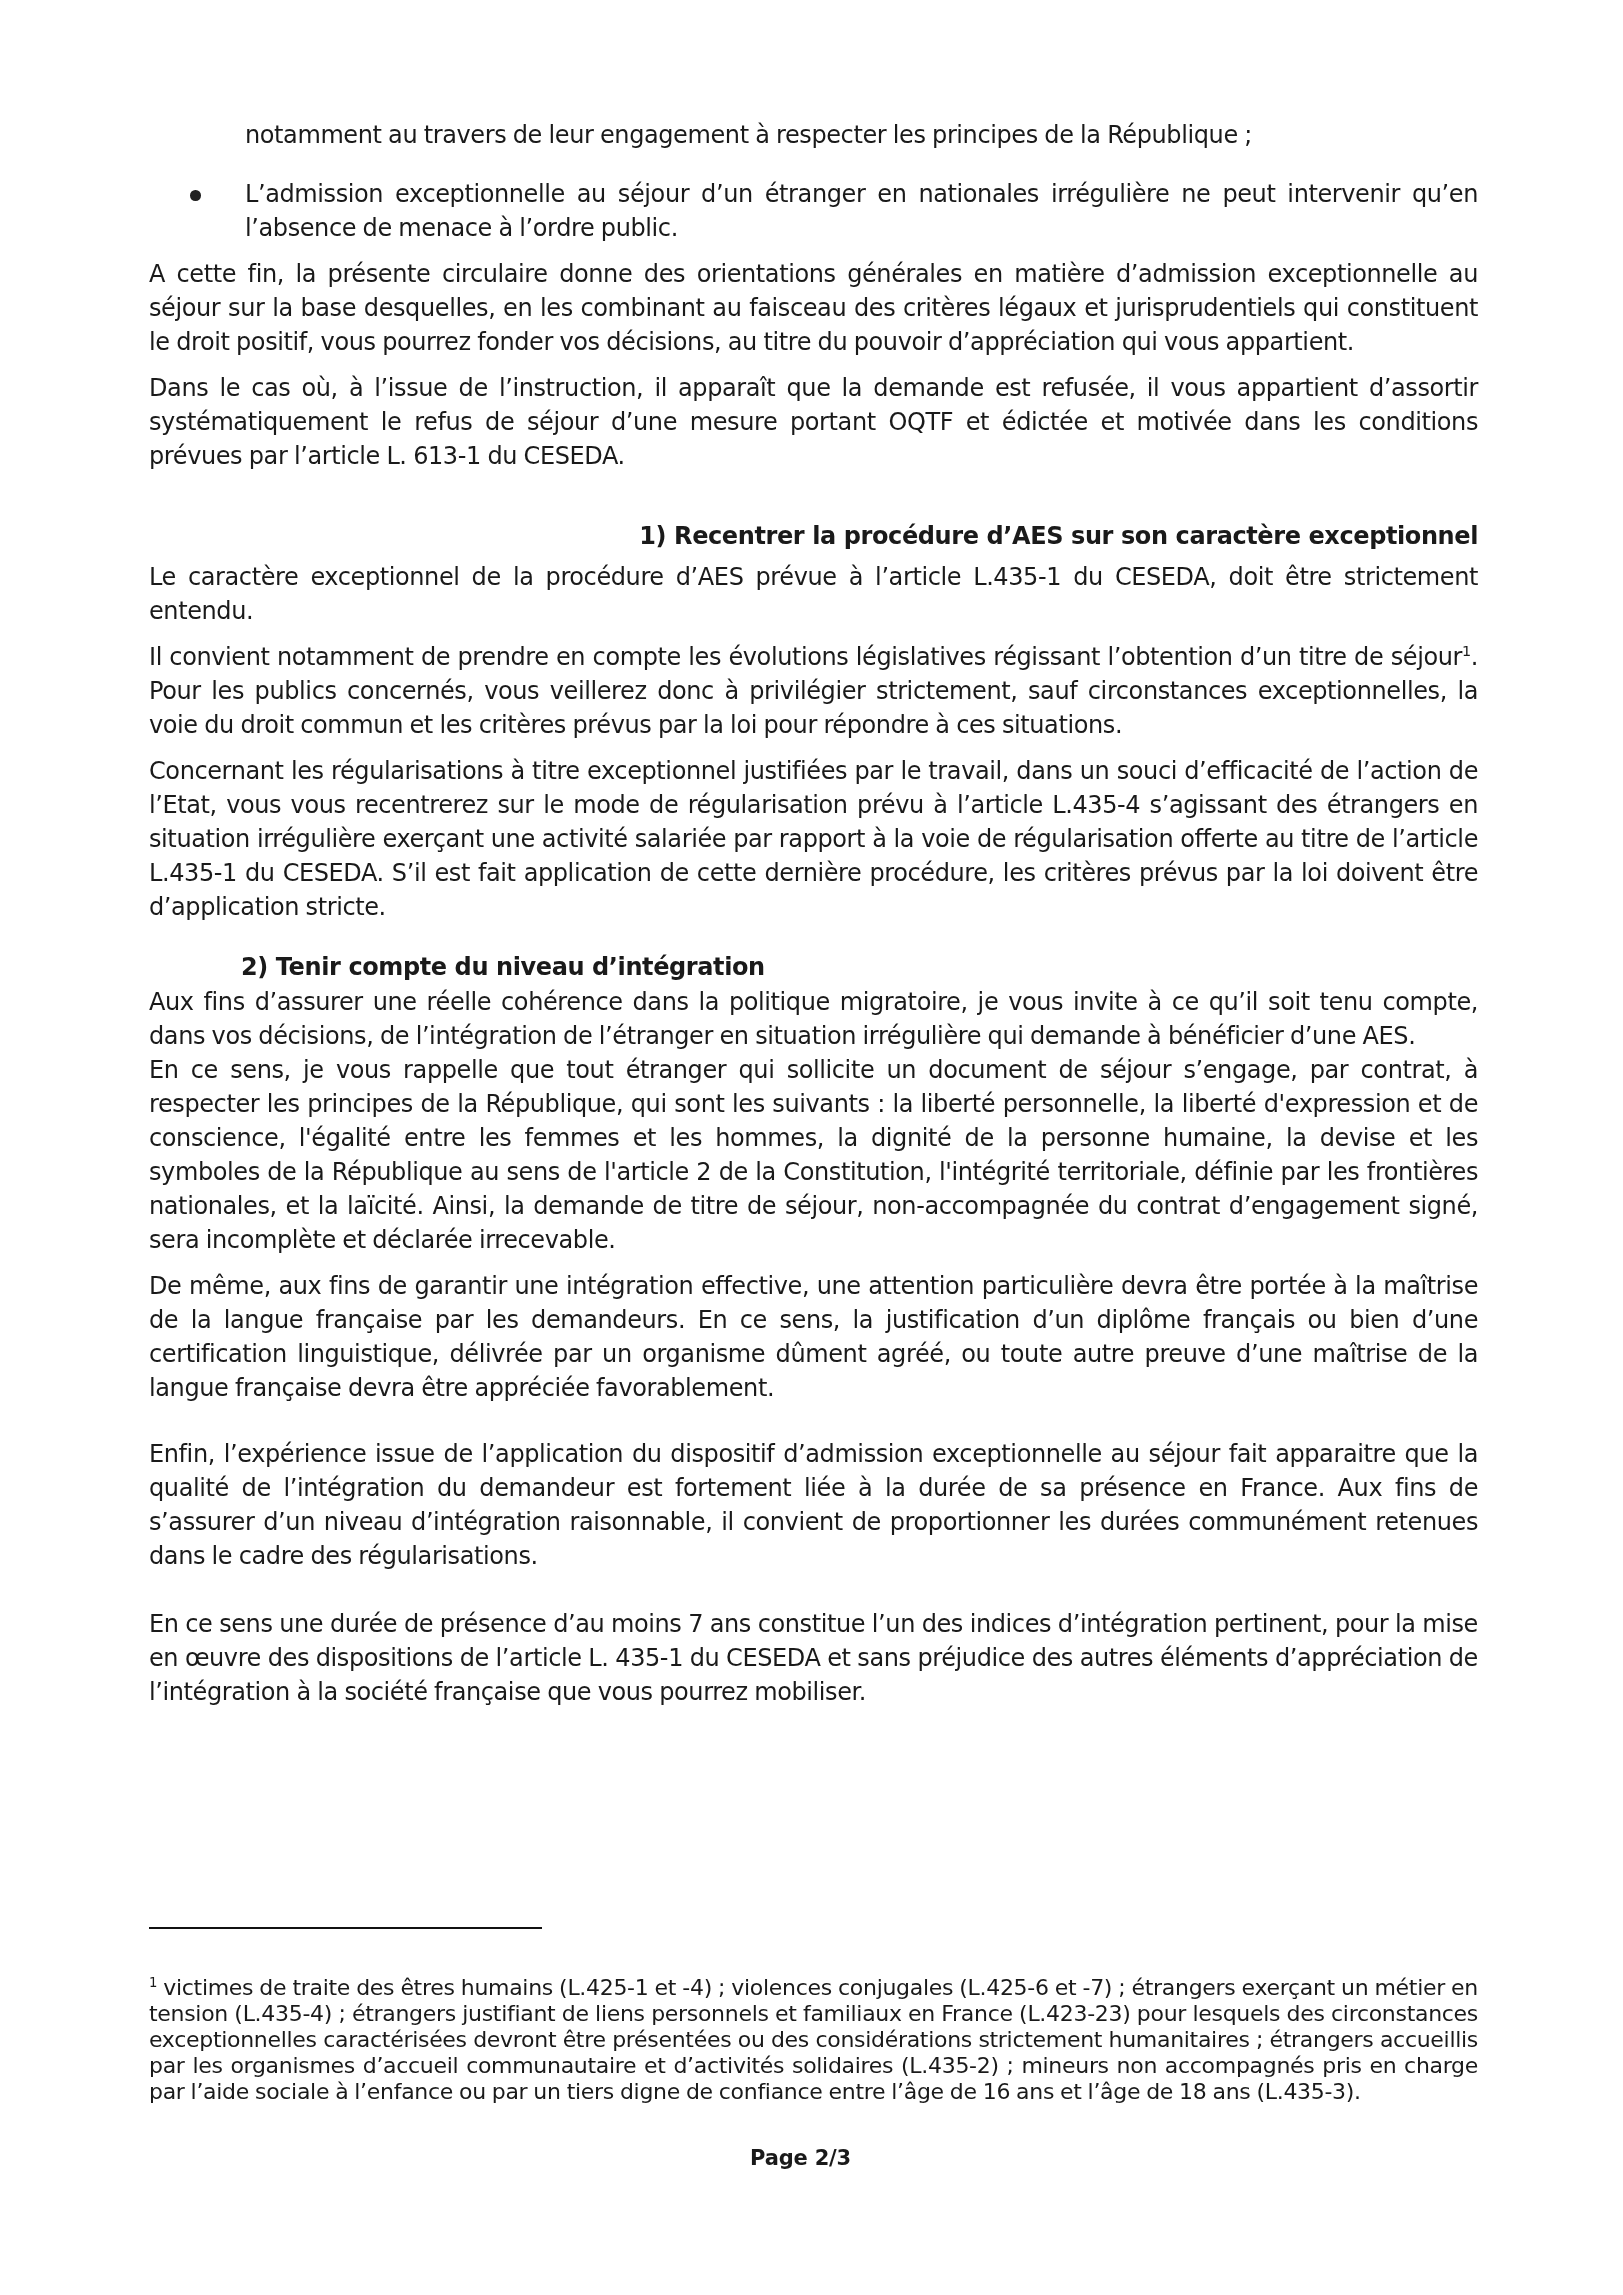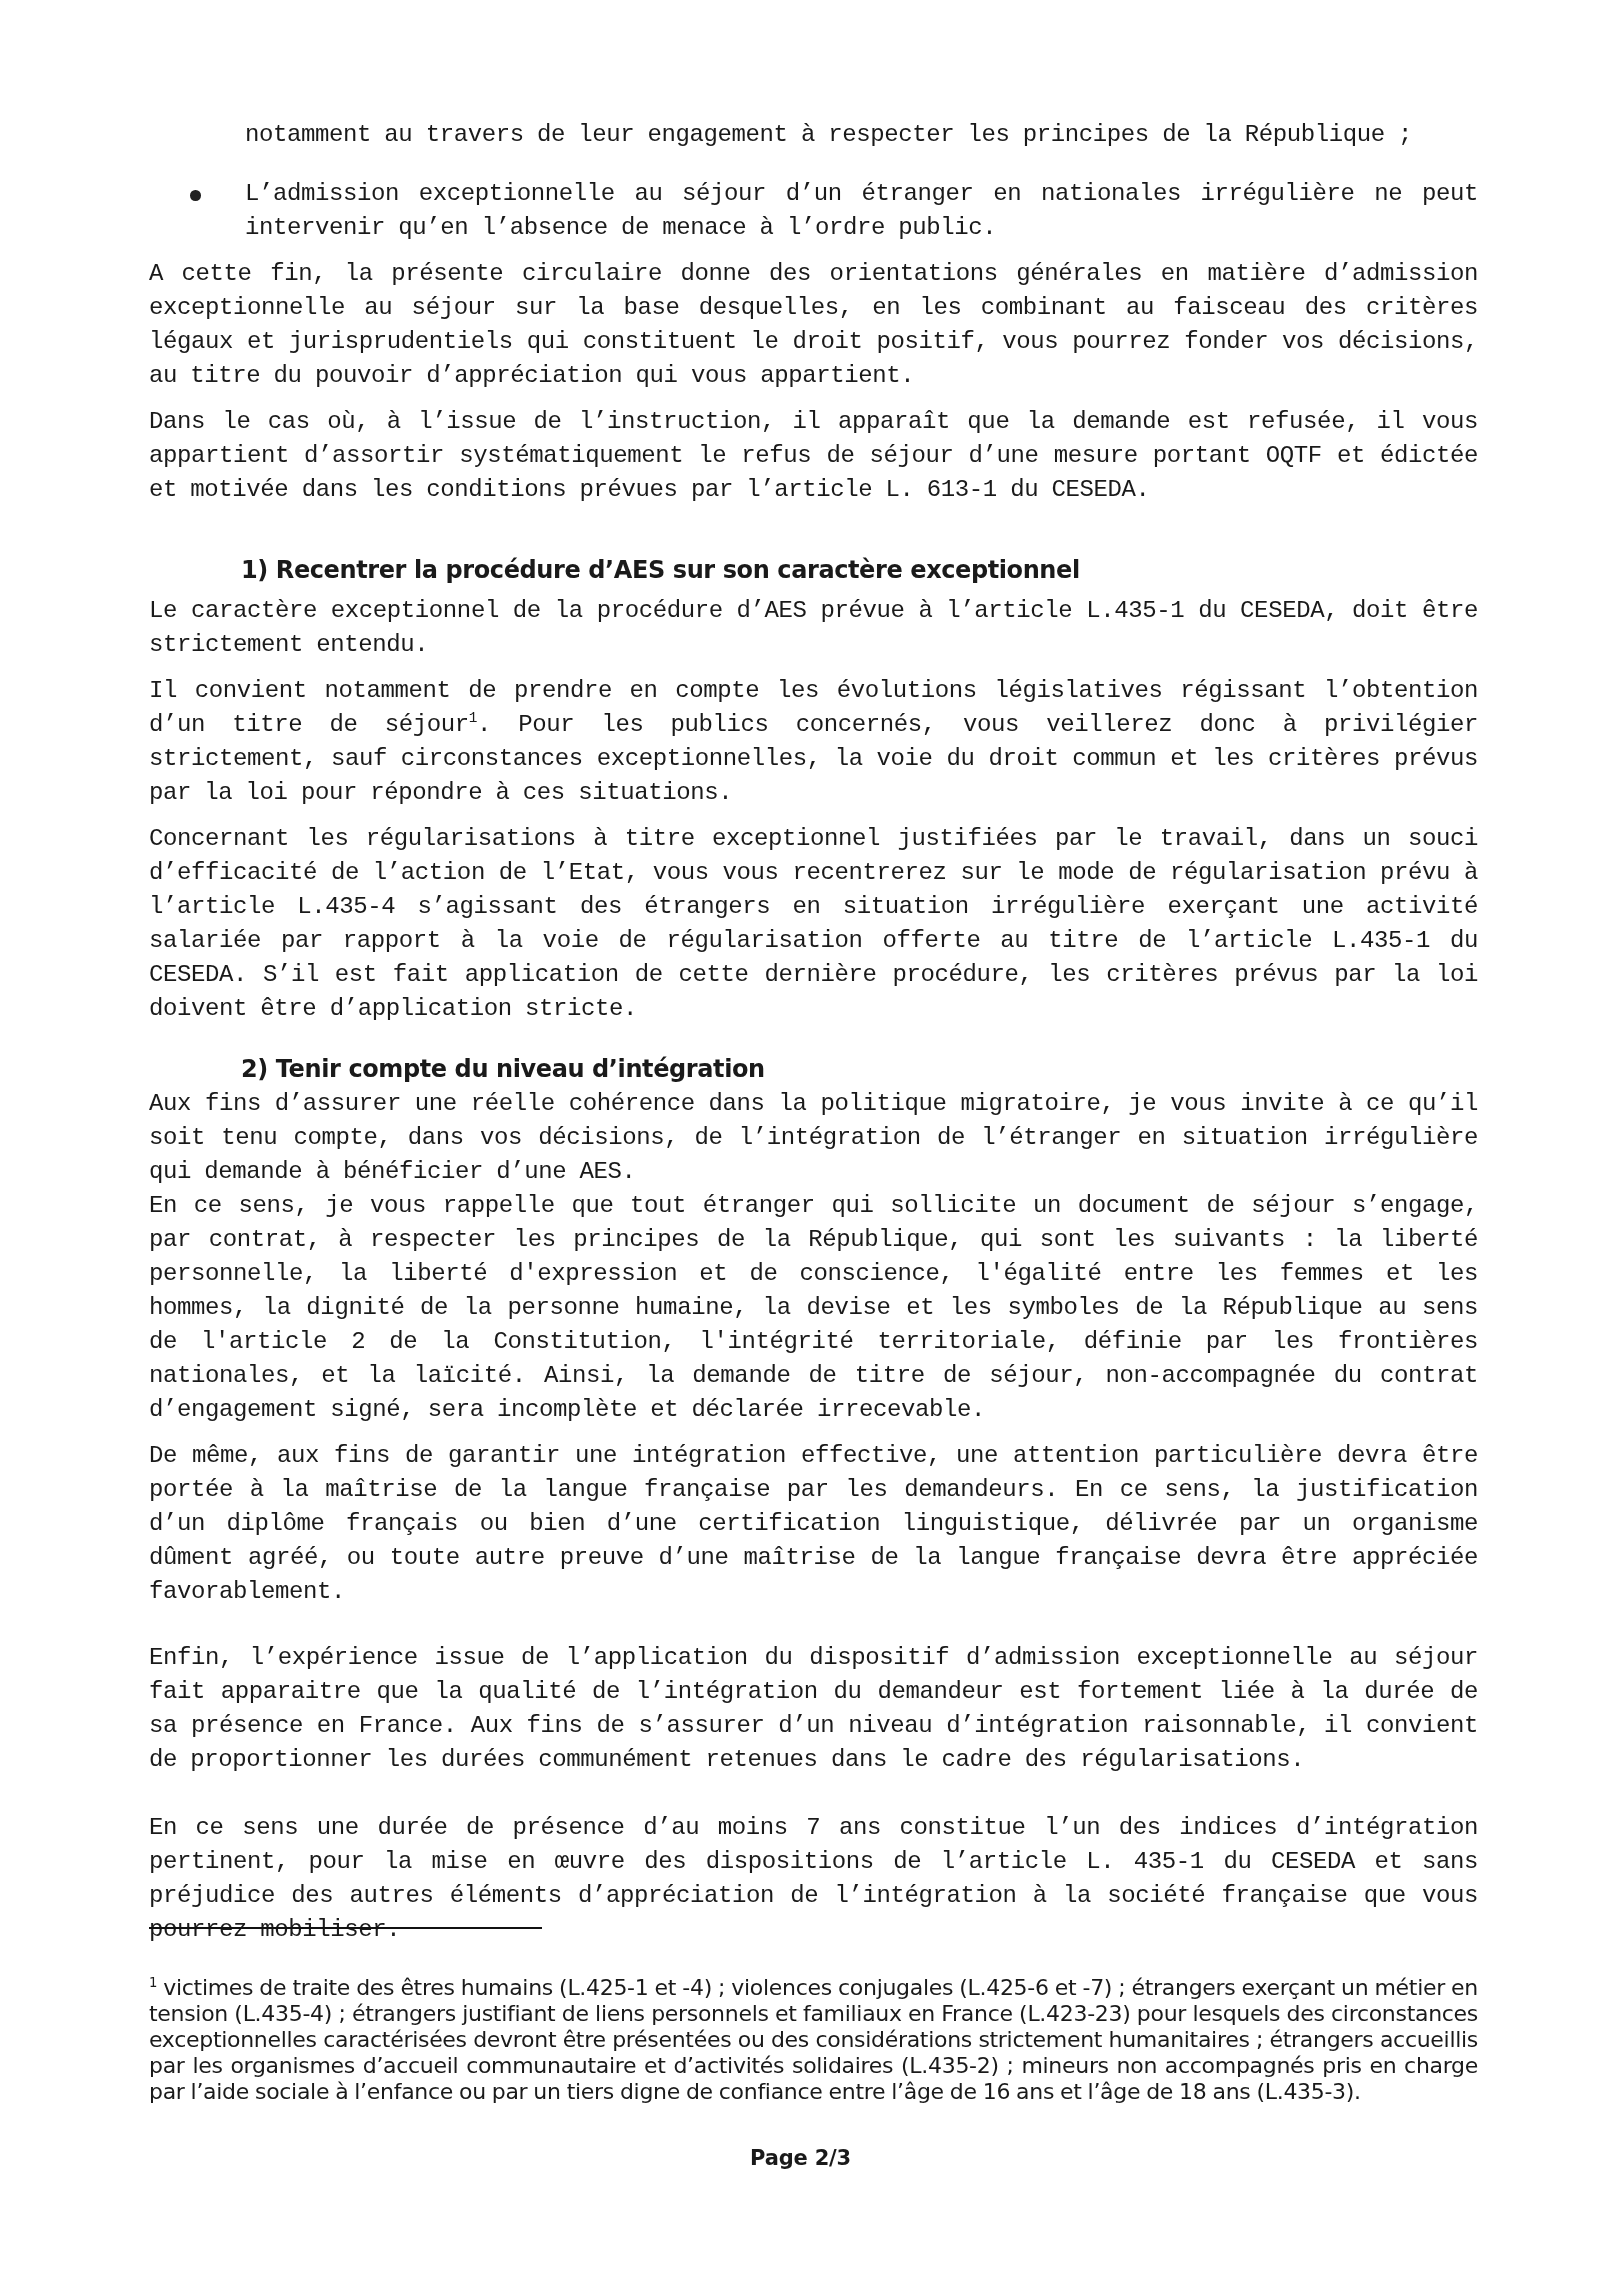--- a/index.html
+++ b/index.html
@@ -21,21 +21,20 @@
       top: 118px;
       width: 1329px;
     }
     .p {
       font-size: 24px;
       line-height: 34px;
       text-align: justify;
       margin: 0;
       letter-spacing: -0.4px;
       word-spacing: -0.7px;
-      font-family: Liberation Mono, monospace;
     }
     .indent-cont {
       padding-left: 96px;
     }
     .bullet-item {
       position: relative;
       padding-left: 96px;
     }
     .bullet-dot {
       position: absolute;
@@ -99,21 +98,21 @@
 
   <div class="bullet-item" style="margin-bottom:12px;">
     <span class="bullet-dot"></span>
     <p class="p">L’admission exceptionnelle au séjour d’un étranger en nationales irrégulière ne peut intervenir qu’en l’absence de menace à l’ordre public.</p>
   </div>
 
   <p class="p" style="margin-bottom:12px;">A cette fin, la présente circulaire donne des orientations générales en matière d’admission exceptionnelle au séjour sur la base desquelles, en les combinant au faisceau des critères légaux et jurisprudentiels qui constituent le droit positif, vous pourrez fonder vos décisions, au titre du pouvoir d’appréciation qui vous appartient.</p>
 
   <p class="p" style="margin-bottom:46px;">Dans le cas où, à l’issue de l’instruction, il apparaît que la demande est refusée, il vous appartient d’assortir systématiquement le refus de séjour d’une mesure portant OQTF et édictée et motivée dans les conditions prévues par l’article L. 613-1 du CESEDA.</p>
 
-  <h2 class="heading" style="margin-bottom:6.6px;">1) Recentrer la procédure d’AES sur son caractère exceptionnel</h2>
+  <h2 class="heading" style="margin-bottom:6.6px;text-align:right;">1) Recentrer la procédure d’AES sur son caractère exceptionnel</h2>
 
   <p class="p" style="margin-bottom:12px;">Le caractère exceptionnel de la procédure d’AES prévue à l’article L.435-1 du CESEDA, doit être strictement entendu.</p>
 
   <p class="p" style="margin-bottom:12px;"><span>Il convient notamment de prendre en compte les évolutions législatives régissant l’obtention d’un titre de séjour</span><sup>1</sup><span>. Pour les publics concernés, vous veillerez donc à privilégier strictement, sauf circonstances exceptionnelles, la voie du droit commun et les critères prévus par la loi pour répondre à ces situations.</span></p>
 
   <p class="p" style="margin-bottom:26px;">Concernant les régularisations à titre exceptionnel justifiées par le travail, dans un souci d’efficacité de l’action de l’Etat, vous vous recentrerez sur le mode de régularisation prévu à l’article L.435-4 s’agissant des étrangers en situation irrégulière exerçant une activité salariée par rapport à la voie de régularisation offerte au titre de l’article L.435-1 du CESEDA. S’il est fait application de cette dernière procédure, les critères prévus par la loi doivent être d’application stricte.</p>
 
   <h2 class="heading" style="margin-bottom:1px;">2) Tenir compte du niveau d’intégration</h2>
 
   <p class="p" style="">Aux fins d’assurer une réelle cohérence dans la politique migratoire, je vous invite à ce qu’il soit tenu compte, dans vos décisions, de l’intégration de l’étranger en situation irrégulière qui demande à bénéficier d’une AES.</p>

